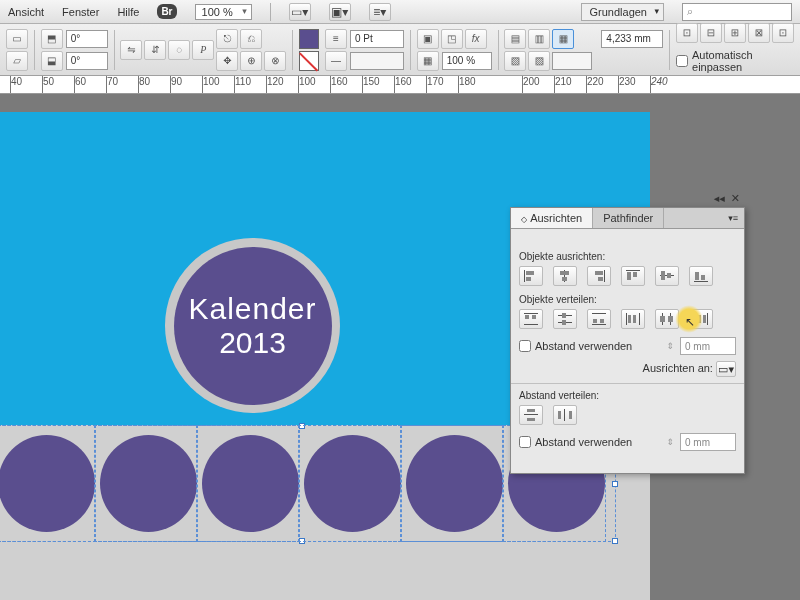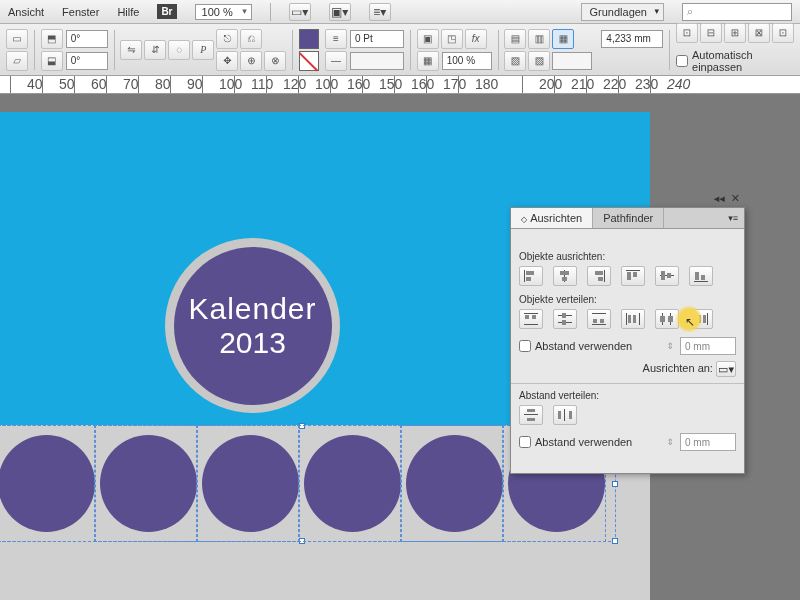--- a/index.html
+++ b/index.html
@@ -1,35 +1,35 @@
 <!DOCTYPE html>
 <html><head>
 <meta charset="utf-8">
 <style>
 *{margin:0;padding:0;box-sizing:border-box;font-family:Tahoma,Arial,sans-serif;font-size:11px;color:#333}
 body{background:#e8e8e8;overflow:hidden;width:800px;height:600px}
 .menubar{height:24px;background:linear-gradient(#f5f5f5,#e0e0e0);display:flex;align-items:center;padding:0 8px;gap:18px;border-bottom:1px solid #b0b0b0}
 .menubar .menu-item{cursor:pointer}
-.menubar .br-badge{background:#444;color:#fff;padding:2px 4px;border-radius:0;font-size:10px;font-weight:bold}
+.menubar .br-badge{background:#444;color:#fff;padding:2px 4px;border-radius:6px;font-size:10px;font-weight:bold}
 .menubar .zoom-box{border:1px solid #999;background:#fff;padding:1px 18px 1px 6px;position:relative}
 .menubar .zoom-box::after{content:"▾";position:absolute;right:4px;top:1px;font-size:9px;color:#666}
 .menubar .icon-btn{width:22px;height:18px;border:1px solid #bbb;background:linear-gradient(#fff,#ddd);display:flex;align-items:center;justify-content:center;border-radius:2px}
 .menubar .spacer{flex:1}
 .menubar .workspace{border:1px solid #aaa;background:#efefef;padding:2px 16px 2px 8px;position:relative}
 .menubar .workspace::after{content:"▾";position:absolute;right:4px;top:2px;font-size:9px}
 .menubar .search{border:1px solid #999;background:#fff;width:110px;height:18px;display:flex;align-items:center;padding:0 4px;color:#888}
 .toolbar{height:52px;background:linear-gradient(#f0f0f0,#dcdcdc);border-bottom:1px solid #a0a0a0;display:flex;align-items:center;padding:0 6px;gap:6px}
 .tb-sep{width:1px;height:40px;background:#b8b8b8}
 .tb-stack{display:flex;flex-direction:column;gap:2px}
 .tb-row{display:flex;align-items:center;gap:3px}
 .tb-btn{width:22px;height:20px;border:1px solid #c0c0c0;background:linear-gradient(#fdfdfd,#e6e6e6);display:flex;align-items:center;justify-content:center;border-radius:2px;font-size:10px;color:#555}
 .tb-input{border:1px solid #999;background:#fff;height:18px;padding:0 4px;font-size:10px}
 .swatch{width:20px;height:20px;border:1px solid #666}
 .ruler-h{height:18px;background:#fff;border-bottom:1px solid #999;position:relative;overflow:hidden}
-.ruler-h .tick{position:absolute;top:0;height:18px;border-left:1px solid #777;font-size:14px;padding-left:16px;color:#555}
+.ruler-h .tick{position:absolute;top:0;height:18px;border-left:1px solid #777;font-size:10px;padding-left:0;color:#555}
 .workspace-area{position:relative;height:506px;background:#7a7a7a;overflow:hidden}
 .page{position:absolute;left:0;top:18px;width:650px;height:488px;background:#d0d0d0}
 .sky{position:absolute;left:0;top:0;width:650px;height:313px;background:#17a9e0}
 .big-circle-outer{position:absolute;left:165px;top:126px;width:175px;height:175px;border-radius:50%;background:#c8c8c8;display:flex;align-items:center;justify-content:center}
 .big-circle{width:158px;height:158px;border-radius:50%;background:#5a4e8e;display:flex;flex-direction:column;align-items:center;justify-content:center;color:#fff;font-family:"Century Gothic",sans-serif;font-weight:300}
 .big-circle .line1{font-size:30px;letter-spacing:1px;color:#fff}
 .big-circle .line2{font-size:30px;color:#fff}
 .small-circle{position:absolute;width:97px;height:97px;border-radius:50%;background:#5a4e8e;top:323px}
 .selection-box{position:absolute;border:1px dashed #5b8fd6;top:313px;height:117px}
 .handle{position:absolute;width:6px;height:6px;background:#fff;border:1px solid #3a78c8}

